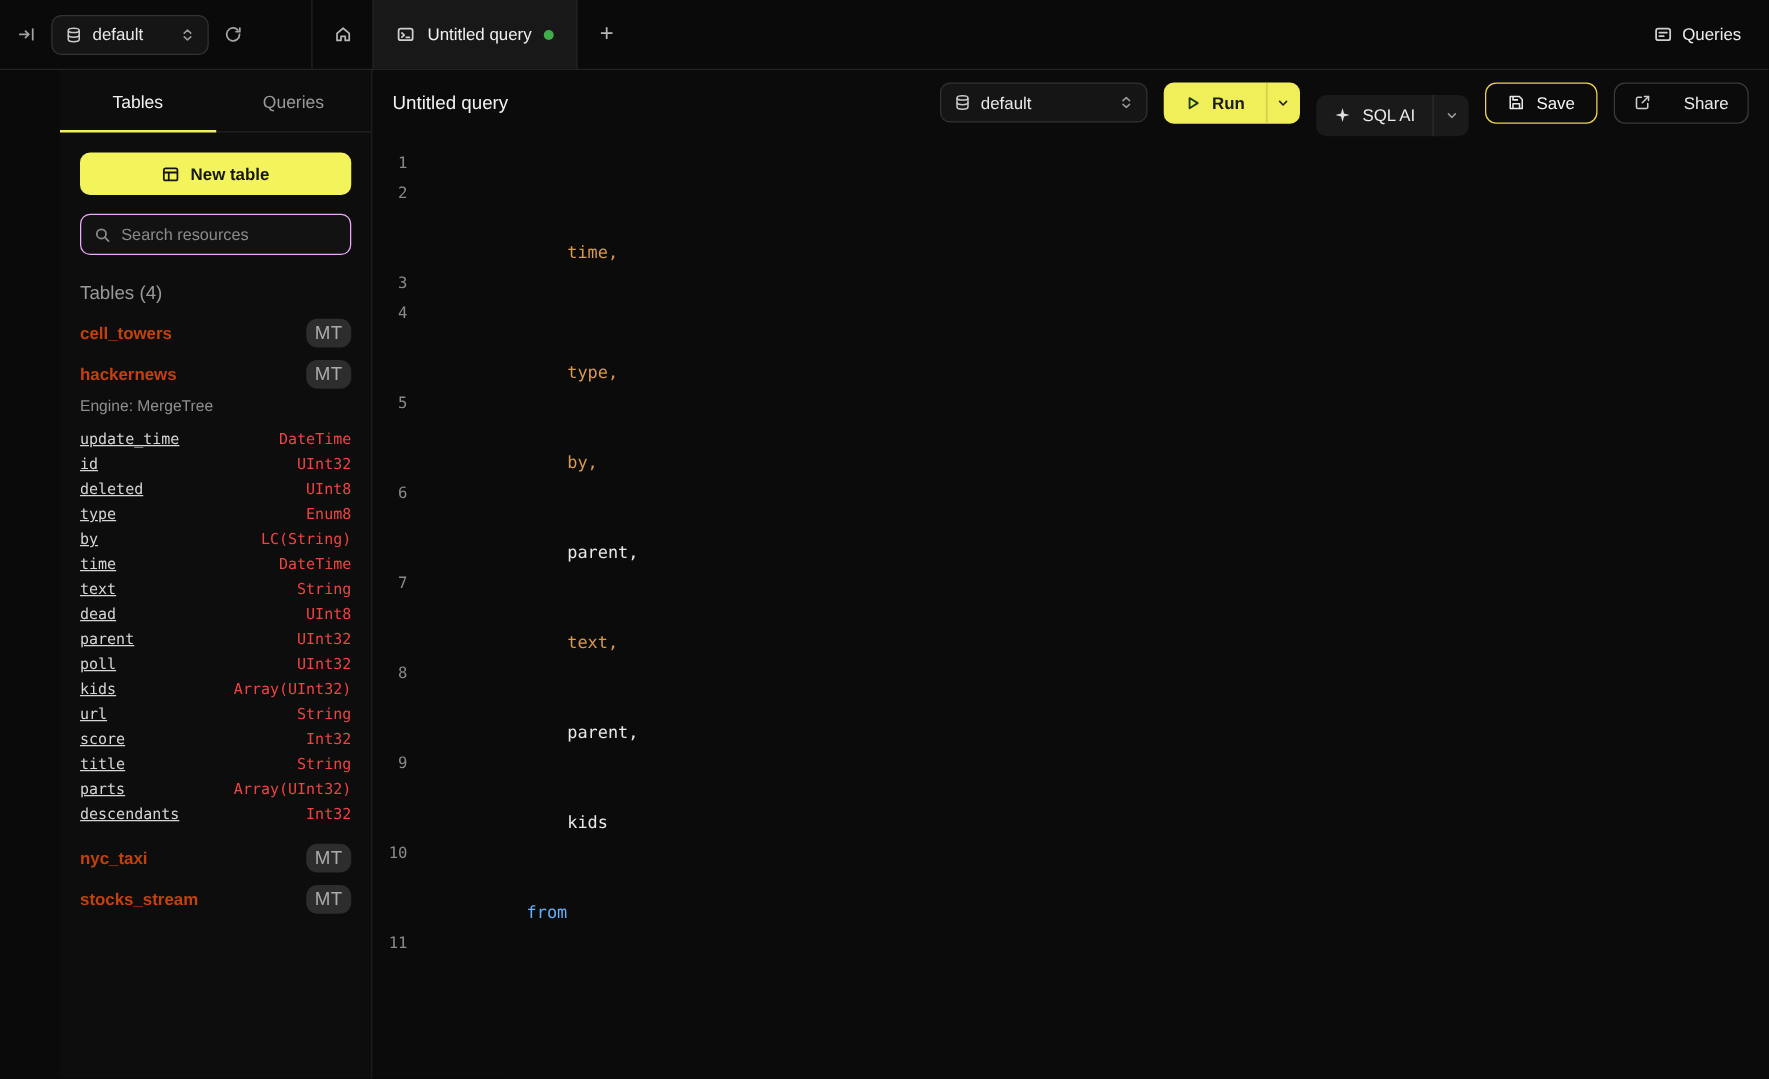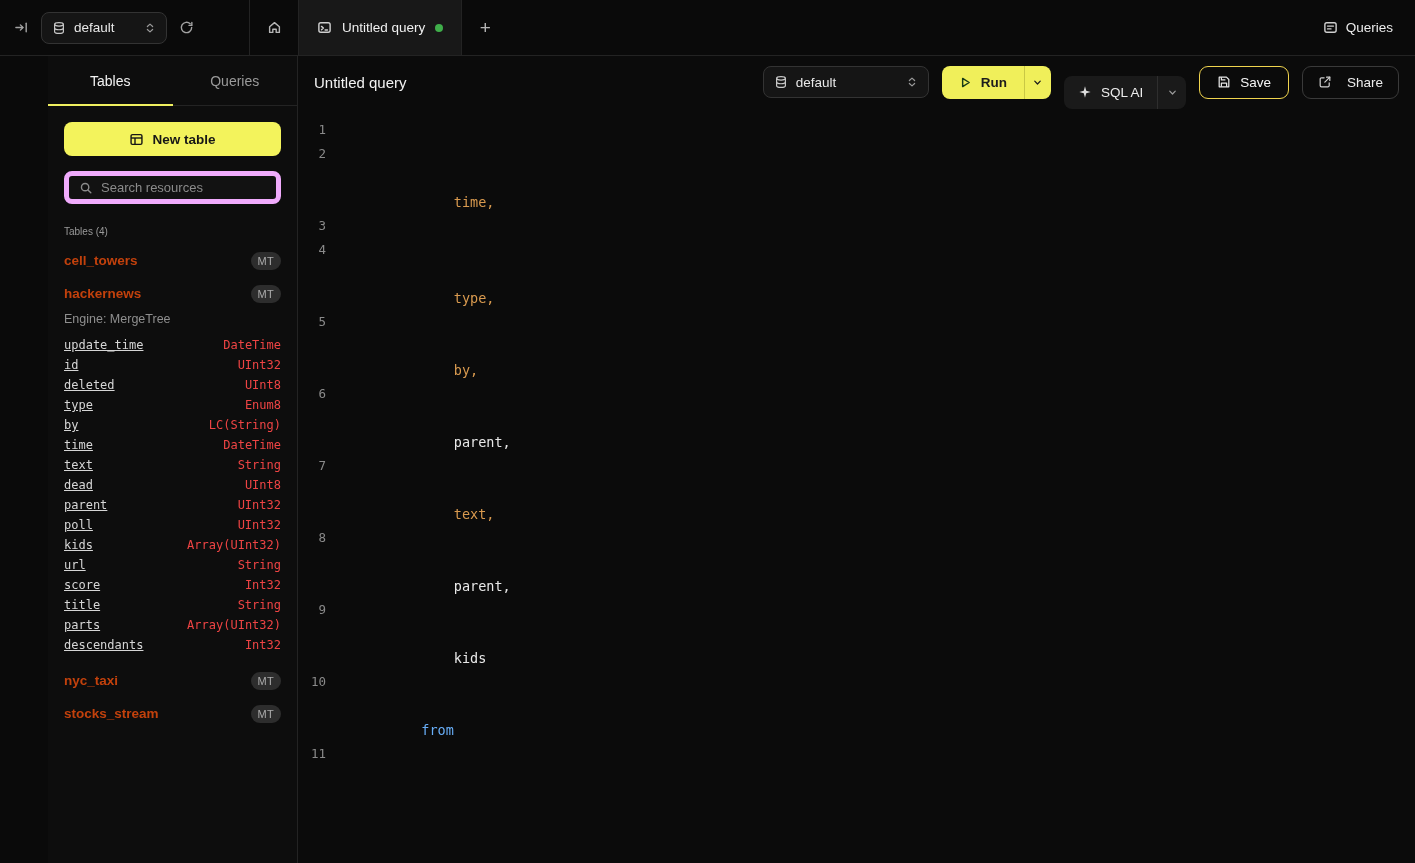--- a/index.html
+++ b/index.html
@@ -32,48 +32,48 @@
   
   .shell { display:flex; height:807px; }
 
   
   .sidebar { width:250px; flex:none; background:#0d0d0d; border-right:1px solid #232323; display:flex; flex-direction:column;margin-left:48px; }
   .side-tabs { height:50px; flex:none; display:flex; border-bottom:1px solid #232323; }
   .side-tab { flex:1; display:flex; align-items:center; justify-content:center; font-size:14px; color:#9a9a9a; position:relative; cursor:pointer; }
   .side-tab.active { color:#f2f2f2; }
   .side-tab.active::after { content:""; position:absolute; left:0; right:0; bottom:-1px; height:2px; background:#efef5f; }
   .new-table-btn { margin:16px 16px 15px; height:34px; background:#f3f35c; border-radius:8px; color:#161616; font-weight:700; display:flex; align-items:center; justify-content:center; gap:8px; }
-  .side-search { margin:0 16px; height:33px; flex:none; background:#121212; border:5px solid #f0abfc; border-radius:8px; display:flex; align-items:center; gap:8px; padding:0 10px; color:#8b8b8b; }
+  .side-search { margin:0 16px; height:33px; flex:none; background:#121212; border:1px solid #f0abfc; border-radius:8px; display:flex; align-items:center; gap:8px; padding:0 10px; color:#8b8b8b; }
   .side-search input { background:none; border:none; outline:none; color:#d0d0d0; font-size:13px; width:100%; }
   .side-search input::placeholder { color:#8b8b8b; }
-  .side-section { margin:22px 16px 7px; color:#9a9a9a; font-size:10px; }
+  .side-section { margin:22px 16px 7px; color:#9a9a9a; font-size:15px; }
   .table-item { height:33px; flex:none; display:flex; align-items:center; justify-content:space-between; padding:0 16px; cursor:pointer; }
   .table-name { color:#c2410c; font-size:13.5px; font-weight:700; }
-  .mt-badge { background:#2d2d2d; color:#ababab; font-size:11px; padding:3px 7px; border-radius:9px; letter-spacing:.3px; }
+  .mt-badge { background:#2d2d2d; color:#ababab; font-size:15px; padding:3px 7px; border-radius:9px; letter-spacing:.3px; }
   .engine-line { padding:2px 16px 9px; color:#8f8f8f; font-size:12.5px; }
   .col-list { padding:0 16px 9px; }
   .col-row { height:20px; display:flex; justify-content:space-between; align-items:center; font-family:"DejaVu Sans Mono", monospace; font-size:12px; cursor:default; }
   .col-name { color:#d6d6d6;text-decoration:underline; }
   .col-type { color:#ef4444; }
 
   
   .main { flex:1; min-width:0; display:flex; flex-direction:column; background:#0b0b0b; }
   .query-header { height:52px; flex:none; display:flex; align-items:center; padding:0 16px; gap:13px; }
   .query-title { font-size:15px; color:#f2f2f2; margin-right:auto; }
   .run-btn { height:33px; display:flex; align-items:stretch; background:#f0ef5a; border-radius:8px; overflow:hidden; }
   .run-main { display:flex; align-items:center; gap:9px; padding:0 17px; color:#1c1c1c; font-weight:700; }
   .run-main .play { color:#173b17; display:flex; }
   .run-caret { width:27px; display:flex; align-items:center; justify-content:center; border-left:1px solid #c9c845; color:#1c1c1c; }
   .sqlai-btn { height:33px; display:flex; align-items:stretch; background:#1a1a1a; border-radius:8px;margin-top:20px; }
   .sqlai-main { display:flex; align-items:center; gap:9px; padding:0 14px; color:#ececec; }
   .sqlai-main .sparkle { color:#dedede; display:flex; }
   .sqlai-caret { width:29px; display:flex; align-items:center; justify-content:center; border-left:1px solid #2e2e2e; color:#9a9a9a; }
   .save-btn { height:33px; display:flex; align-items:center; gap:9px; padding:0 17px; border:1.5px solid #f0d44e; border-radius:9px; color:#f5f5f5; }
   .save-btn .s-icon { color:#e9e9e9; display:flex; }
-  .share-btn { height:33px; display:flex; align-items:center; gap:15px; padding:0 15px; border:1px solid #3a3a3a; border-radius:9px; color:#ececec; }
+  .share-btn { height:33px; display:flex; align-items:center; gap:26px; padding:0 15px; border:1px solid #3a3a3a; border-radius:9px; color:#ececec; }
   .share-btn .s-icon { color:#cfcfcf; display:flex; }
 
   
   .editor { flex:none; padding:10px 0 12px; cursor:text; }
   .code-line { display:flex; line-height:24px; font-family:"DejaVu Sans Mono", monospace; font-size:13.5px; }
   .ln { width:42px; flex:none; text-align:right; padding-right:14px; color:#8a8a8a; font-size:12.5px; }
   .lc { white-space:pre; }
   .lc span { color:#e8e8e8; white-space:pre; }
   .lc .kw { color:#68aef8; }
   .lc .id { color:#d99a4f; }

